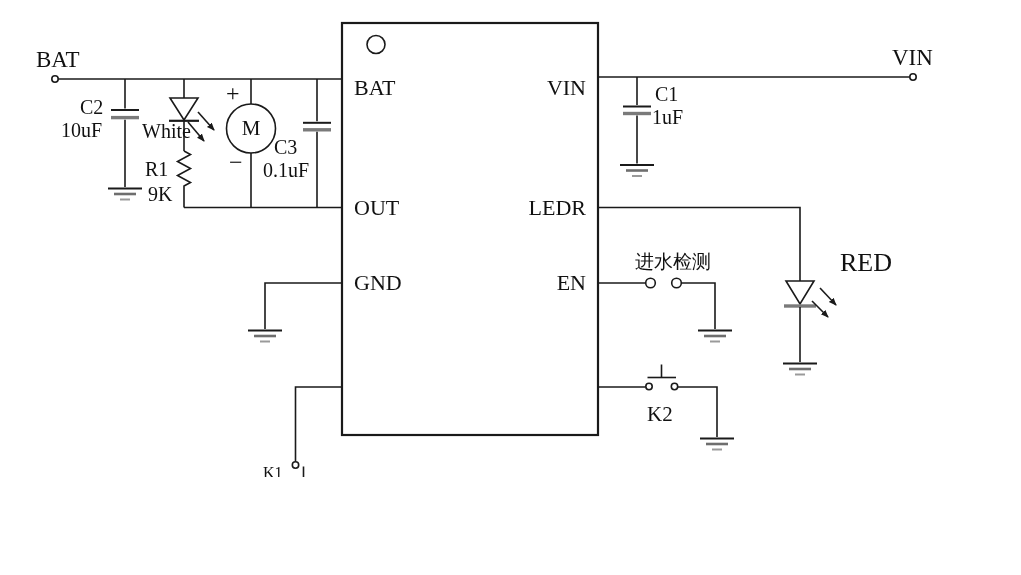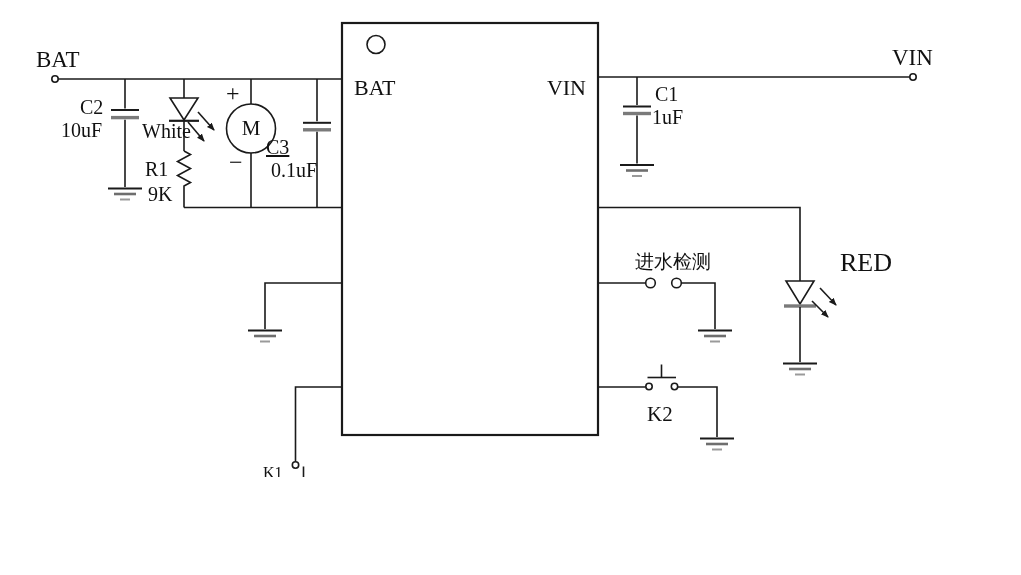--- a/index.html
+++ b/index.html
@@ -145,30 +145,38 @@
   <div class="lbl" style="left:892px;top:45px;font-size:23px;">VIN</div>
 
   <div class="lbl" style="left:80px;top:96px;">C2</div>
   <div class="lbl" style="left:61px;top:119px;">10uF</div>
   <div class="lbl" style="left:130px;top:120px;margin-left:12px;">White</div>
   <div class="lbl" style="left:145px;top:158px;">R1</div>
   <div class="lbl" style="left:148px;top:183px;">9K</div>
   <div class="lbl" style="left:226px;top:80px;font-size:24px;">+</div>
   <div class="lbl" style="left:238px;top:117px;width:26px;text-align:center;font-size:21px;">M</div>
   <div class="lbl" style="left:229px;top:149px;font-size:24px;">−</div>
-  <div class="lbl" style="left:266px;top:136px;text-decoration:underline;">C3</div>
-  <div class="lbl" style="left:263px;top:159px;margin-left:8px;">0.1uF</div>
+  <div class="lbl" style="left:274px;top:136px;">C3</div>
+  <div class="lbl" style="left:263px;top:159px;">0.1uF</div>
 
   <div class="lbl" style="left:655px;top:83px;">C1</div>
   <div class="lbl" style="left:652px;top:106px;">1uF</div>
   <div class="lbl" style="left:635px;top:251px;font-size:19px;text-align:center;">进水检测</div>
   <div class="lbl" style="left:840px;top:248px;font-size:26px;text-align:right;">RED</div>
   <div class="lbl" style="left:647px;top:389px;font-size:21px;margin-top:14px;">K2</div>
   <div class="lbl" style="left:263px;top:464px;font-size:16px;">K1</div>
 
   <div class="ic-labels">
     <div class="pinrow" style="top:52px;">
       <span>BAT</span>
       <span>VIN</span>
     </div>
+    <div class="pinrow" style="top:172px;">
+      <span>OUT</span>
+      <span>LEDR</span>
+    </div>
+    <div class="pinrow" style="top:247px;">
+      <span>GND</span>
+      <span>EN</span>
+    </div>
   </div>
 
 </div>
 
 </body></html>

